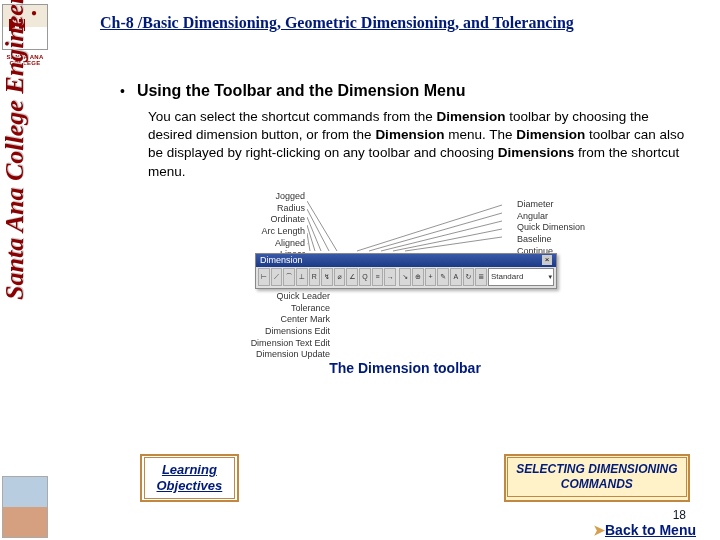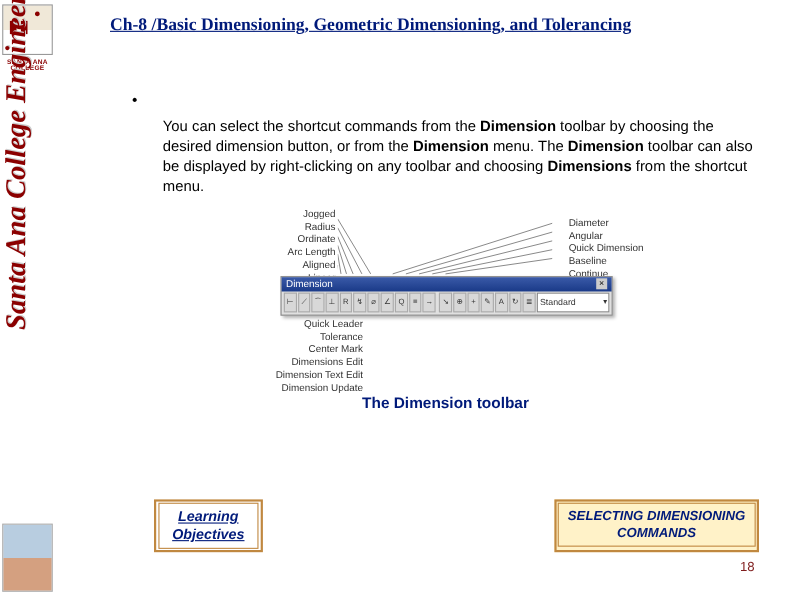--- a/index.html
+++ b/index.html
@@ -254,21 +254,21 @@
     font-weight: bold;
     font-size: 12px;
     line-height: 1.25;
     padding: 4px 8px;
   }
   .page-num {
     position: absolute;
     bottom: 18px;
     right: 24px;
     font-size: 12px;
-    color: #7f1d1d;
+    color: #0f172a;
   }
   .back-link {
     position: absolute;
     bottom: 2px;
     right: 14px;
     font-size: 14px;
     font-weight: bold;
   }
   .back-link .arrow { color: #d4a050; }
   .back-link .txt { color: #001a7a; text-decoration: underline; }
@@ -283,20 +283,21 @@
   <div class="vertical-title">Santa Ana College Engineering</div>
   <div class="photo"></div>
 </div>
 
 <div class="main">
   <div class="chapter-title">Ch-8 /Basic Dimensioning, Geometric Dimensioning, and Tolerancing</div>
 
   <div class="content">
     <div class="bullet-row">
       <span class="bullet">•</span>
+      <span class="section-heading">Using the Toolbar and the Dimension Menu</span>
     </div>
     <div class="body-text">
       <span>You can select the shortcut commands from the </span><b>Dimension</b><span> toolbar by choosing the desired dimension button, or from the </span><b>Dimension</b><span> menu. The </span><b>Dimension</b><span> toolbar can also be displayed by right-clicking on any toolbar and choosing </span><b>Dimensions</b><span> from the shortcut menu.</span>
     </div>
 
     <div class="diagram">
       <div class="dlabels-top-left">
         <div>Jogged</div>
         <div>Radius</div>
         <div>Ordinate</div>
@@ -379,13 +380,16 @@
     </div>
     <div class="box box-right">
       <div class="box-inner">
         <span>SELECTING DIMENSIONING</span><br>
         <span>COMMANDS</span>
       </div>
     </div>
   </div>
 
   <div class="page-num">18</div>
+  <div class="back-link">
+    <span class="arrow">➤</span><span class="txt">Back to Menu</span>
+  </div>
 </div>
 
 </body></html>

